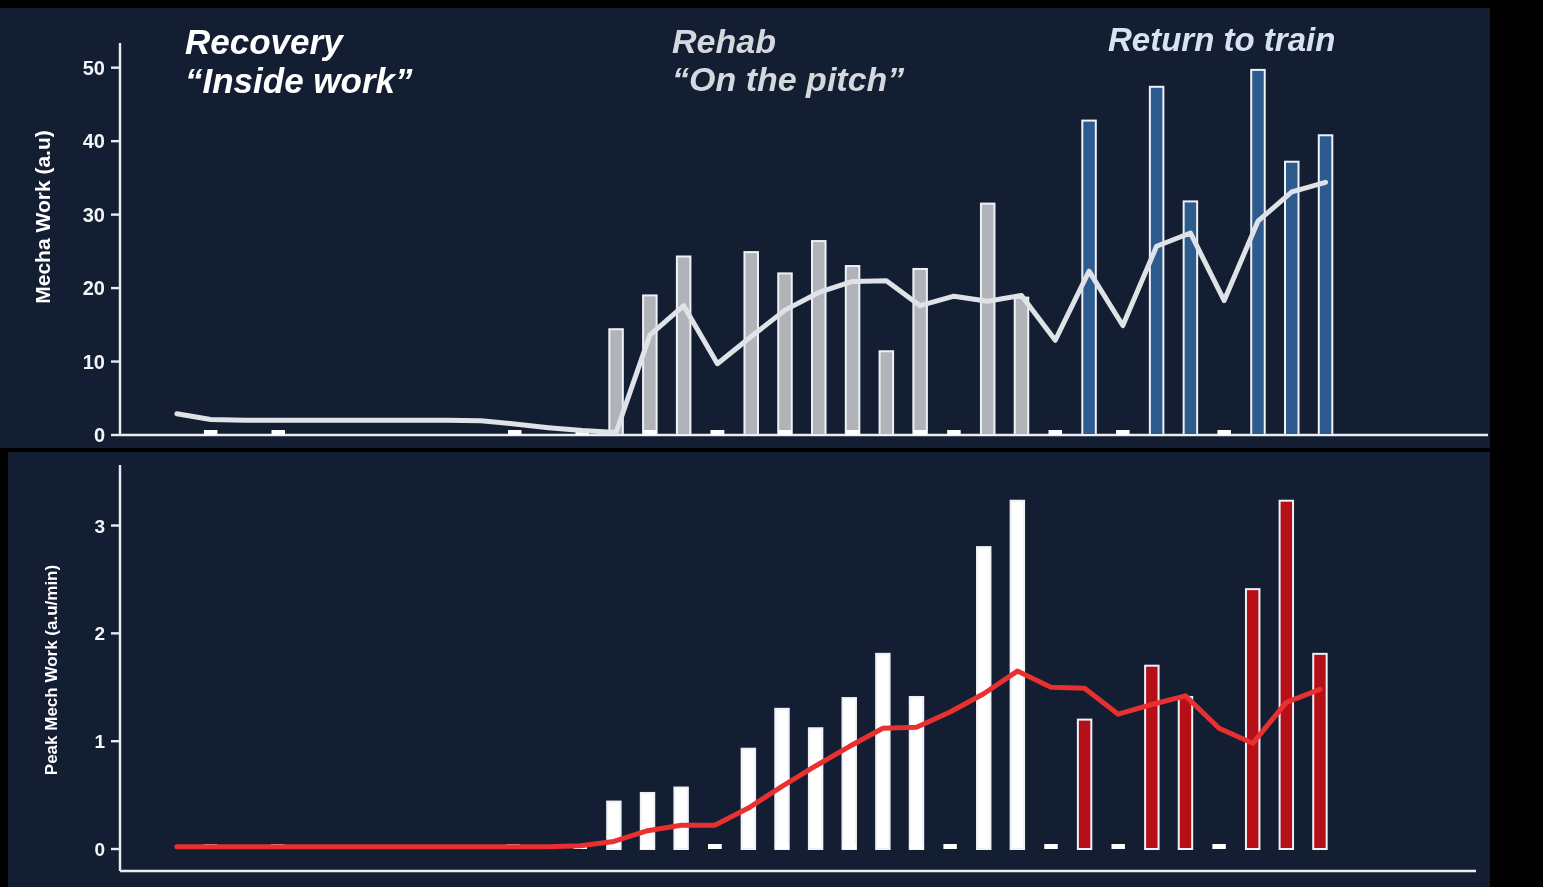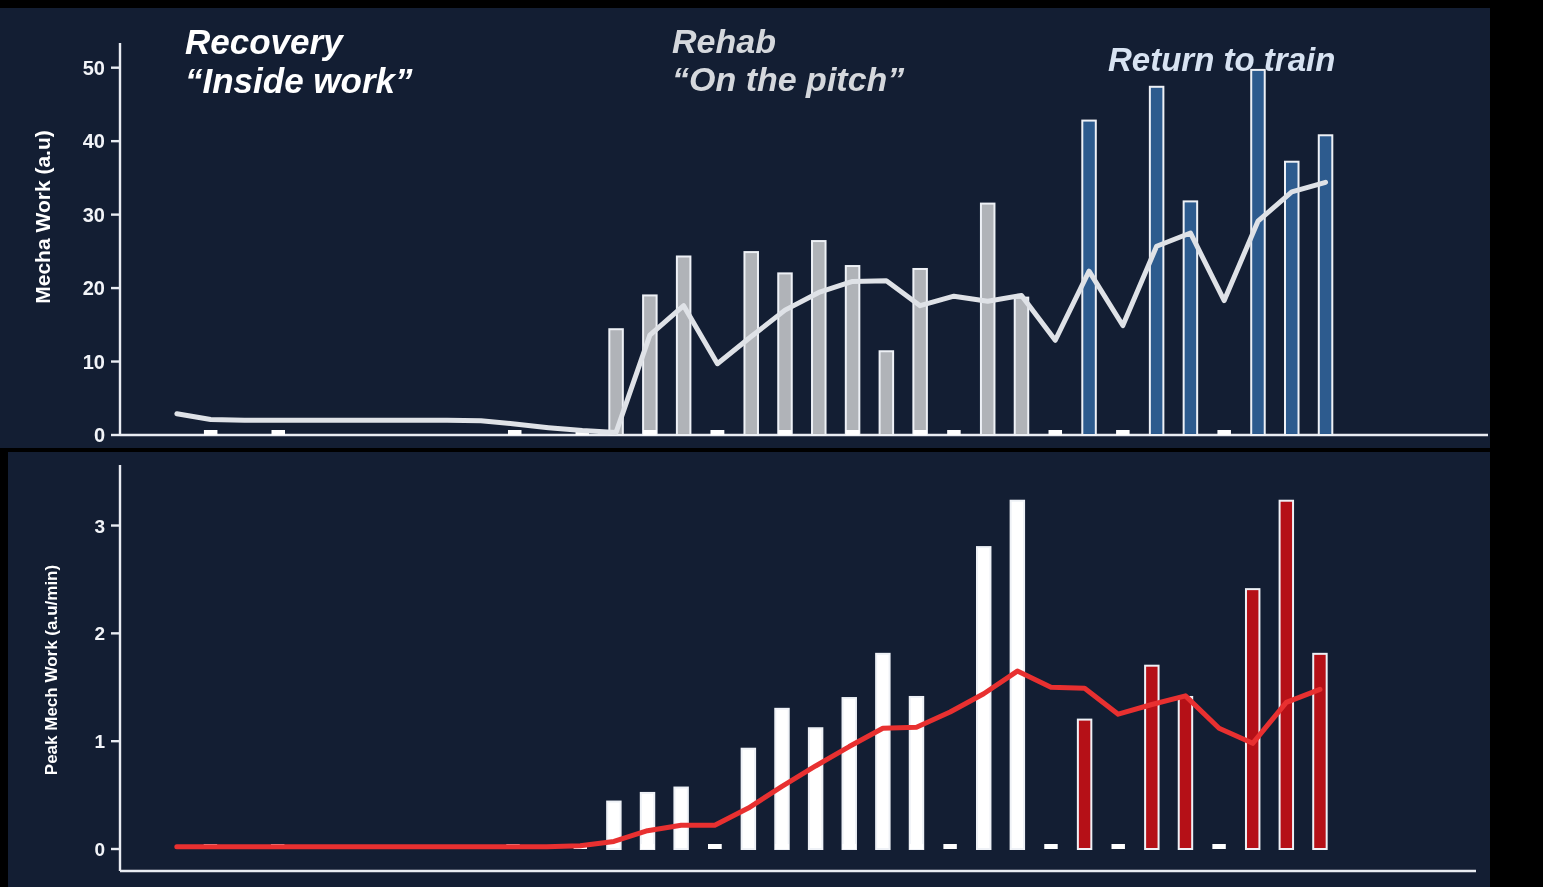--- a/index.html
+++ b/index.html
@@ -19,21 +19,21 @@
   #bottomAxisLabel{
     font-size:17px;left:-63px;top:660px;width:230px;text-align:center;
     transform:rotate(-90deg);
   }
   .phase{
     position:absolute;font-style:italic;font-weight:bold;
     text-align:left;line-height:1.12;white-space:pre-line;
   }
   #phase0{left:185px;top:22px;width:300px;font-size:35px;color:#ffffff;}
   #phase1{left:672px;top:22px;width:300px;font-size:34px;color:#d5d8dd;}
-  #phase2{left:1108px;top:22px;width:320px;font-size:33px;color:#d8e3f2;margin-top:20px;}
+  #phase2{left:1108px;top:22px;width:320px;font-size:33px;color:#d8e3f2;}
   svg{position:absolute;left:0;top:0;overflow:visible;}
   text.tick{fill:#f2f4f8;font-family:"Liberation Sans",sans-serif;font-weight:bold;}
 </style>
 </head>
 <body>
 
 <div id="root">
 
   <div class="panel" id="topPanel">
     <svg id="topSvg" width="1490" height="440">

